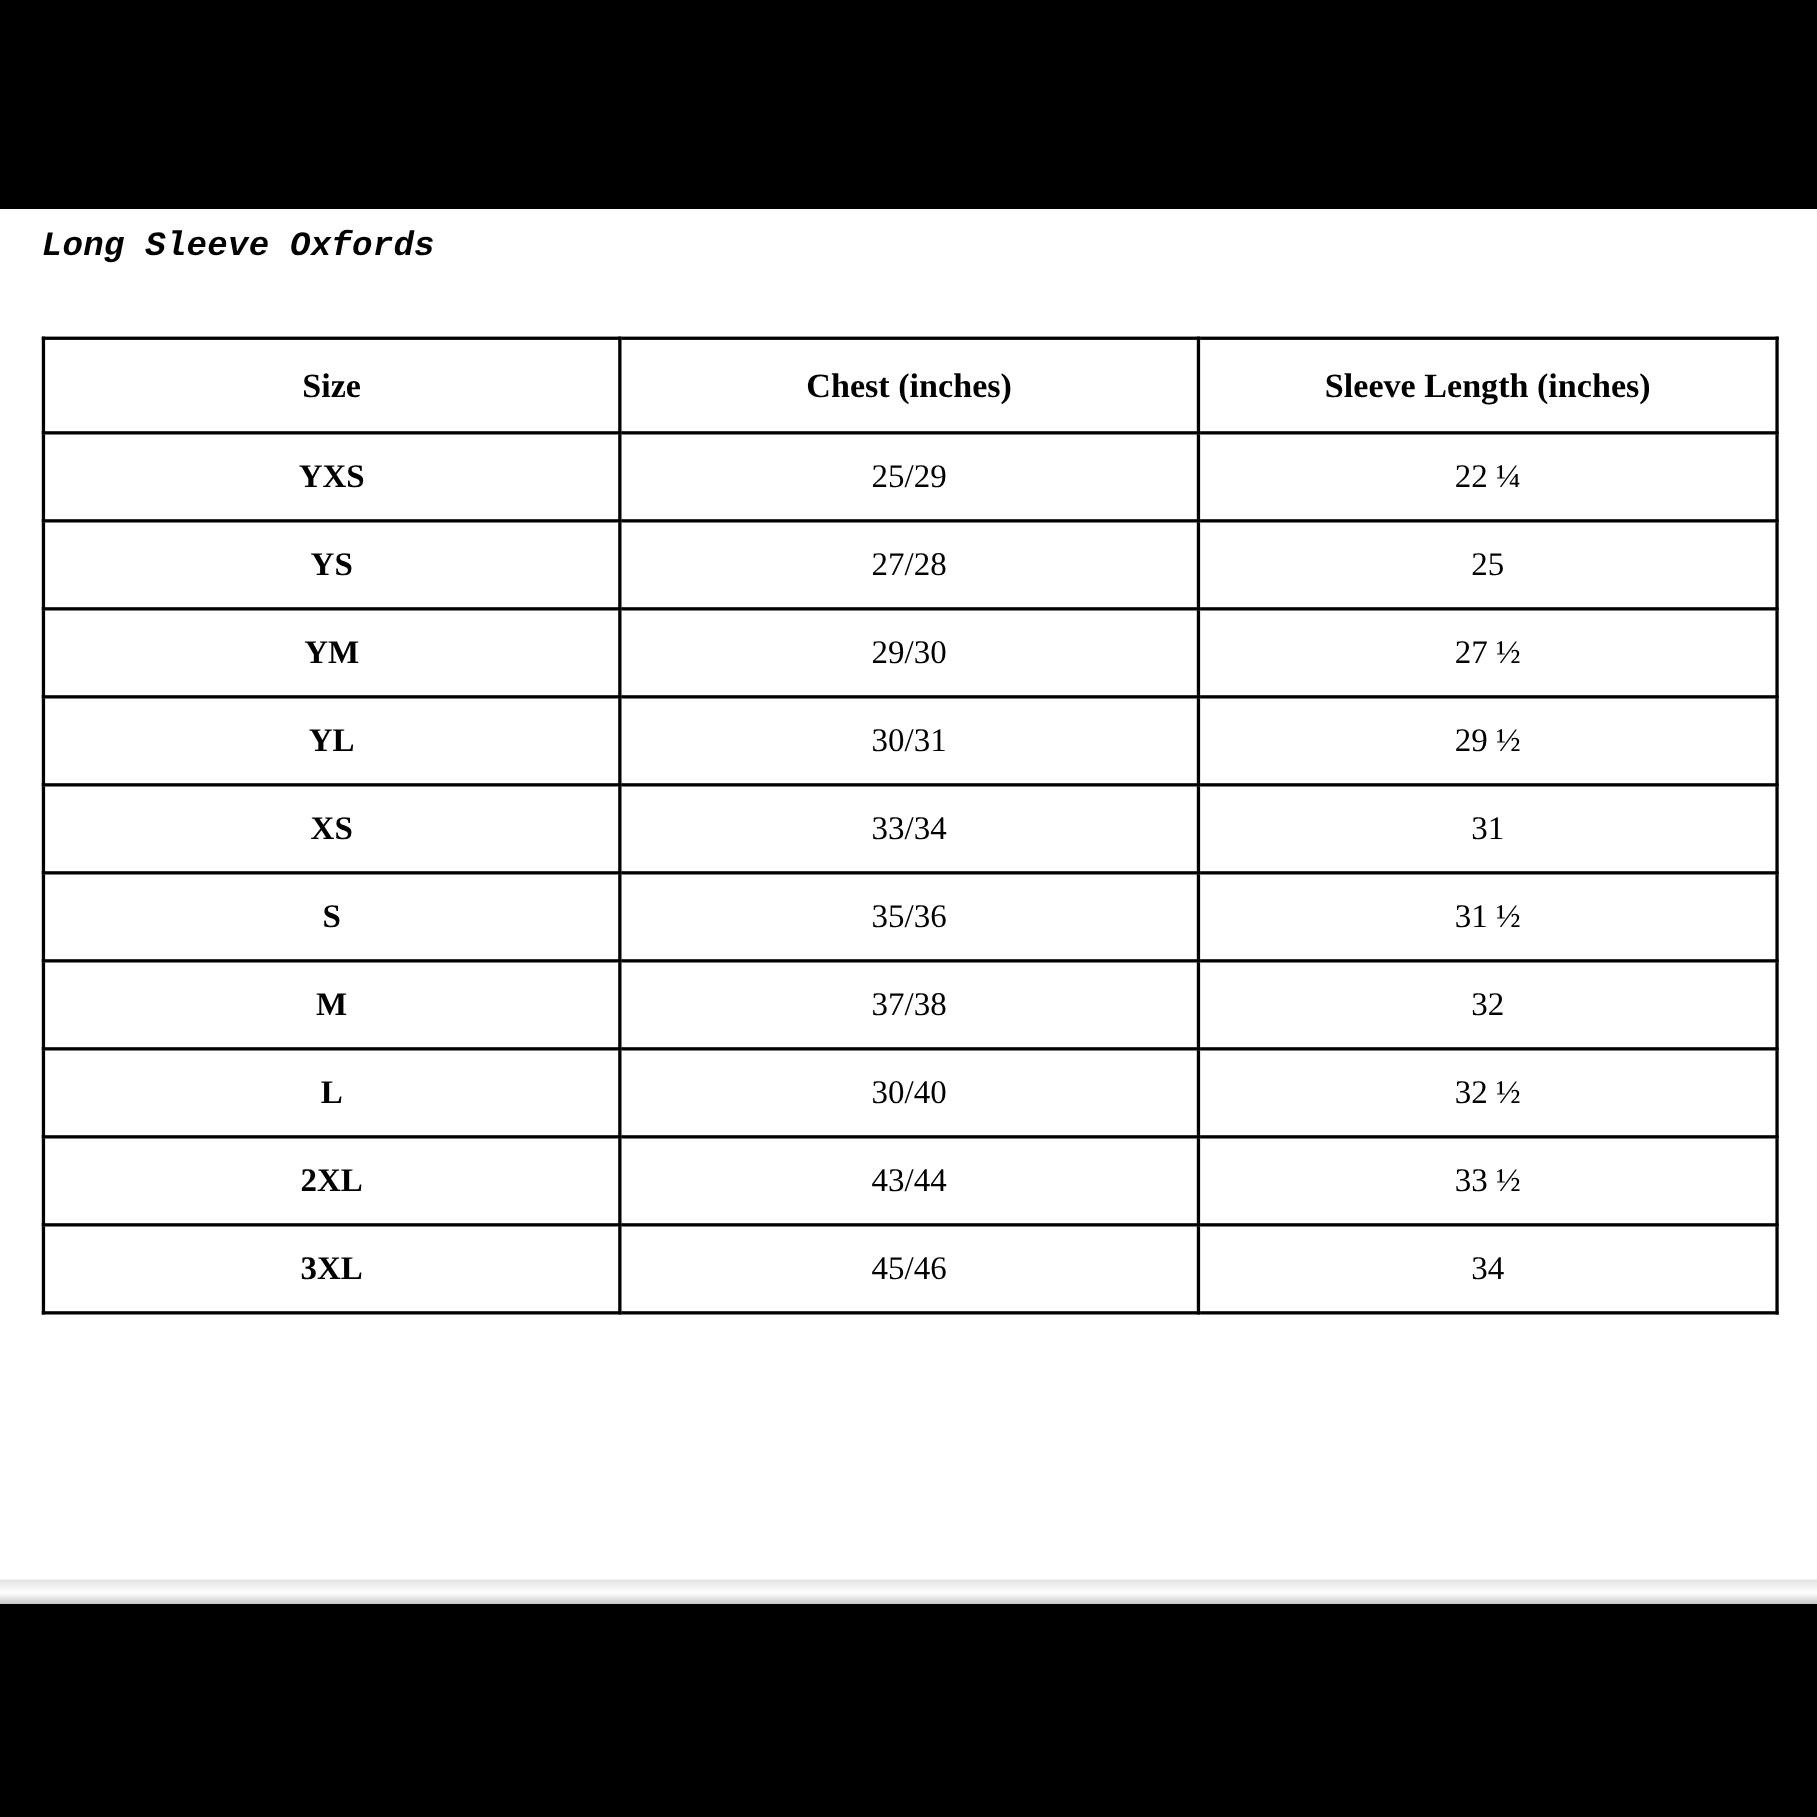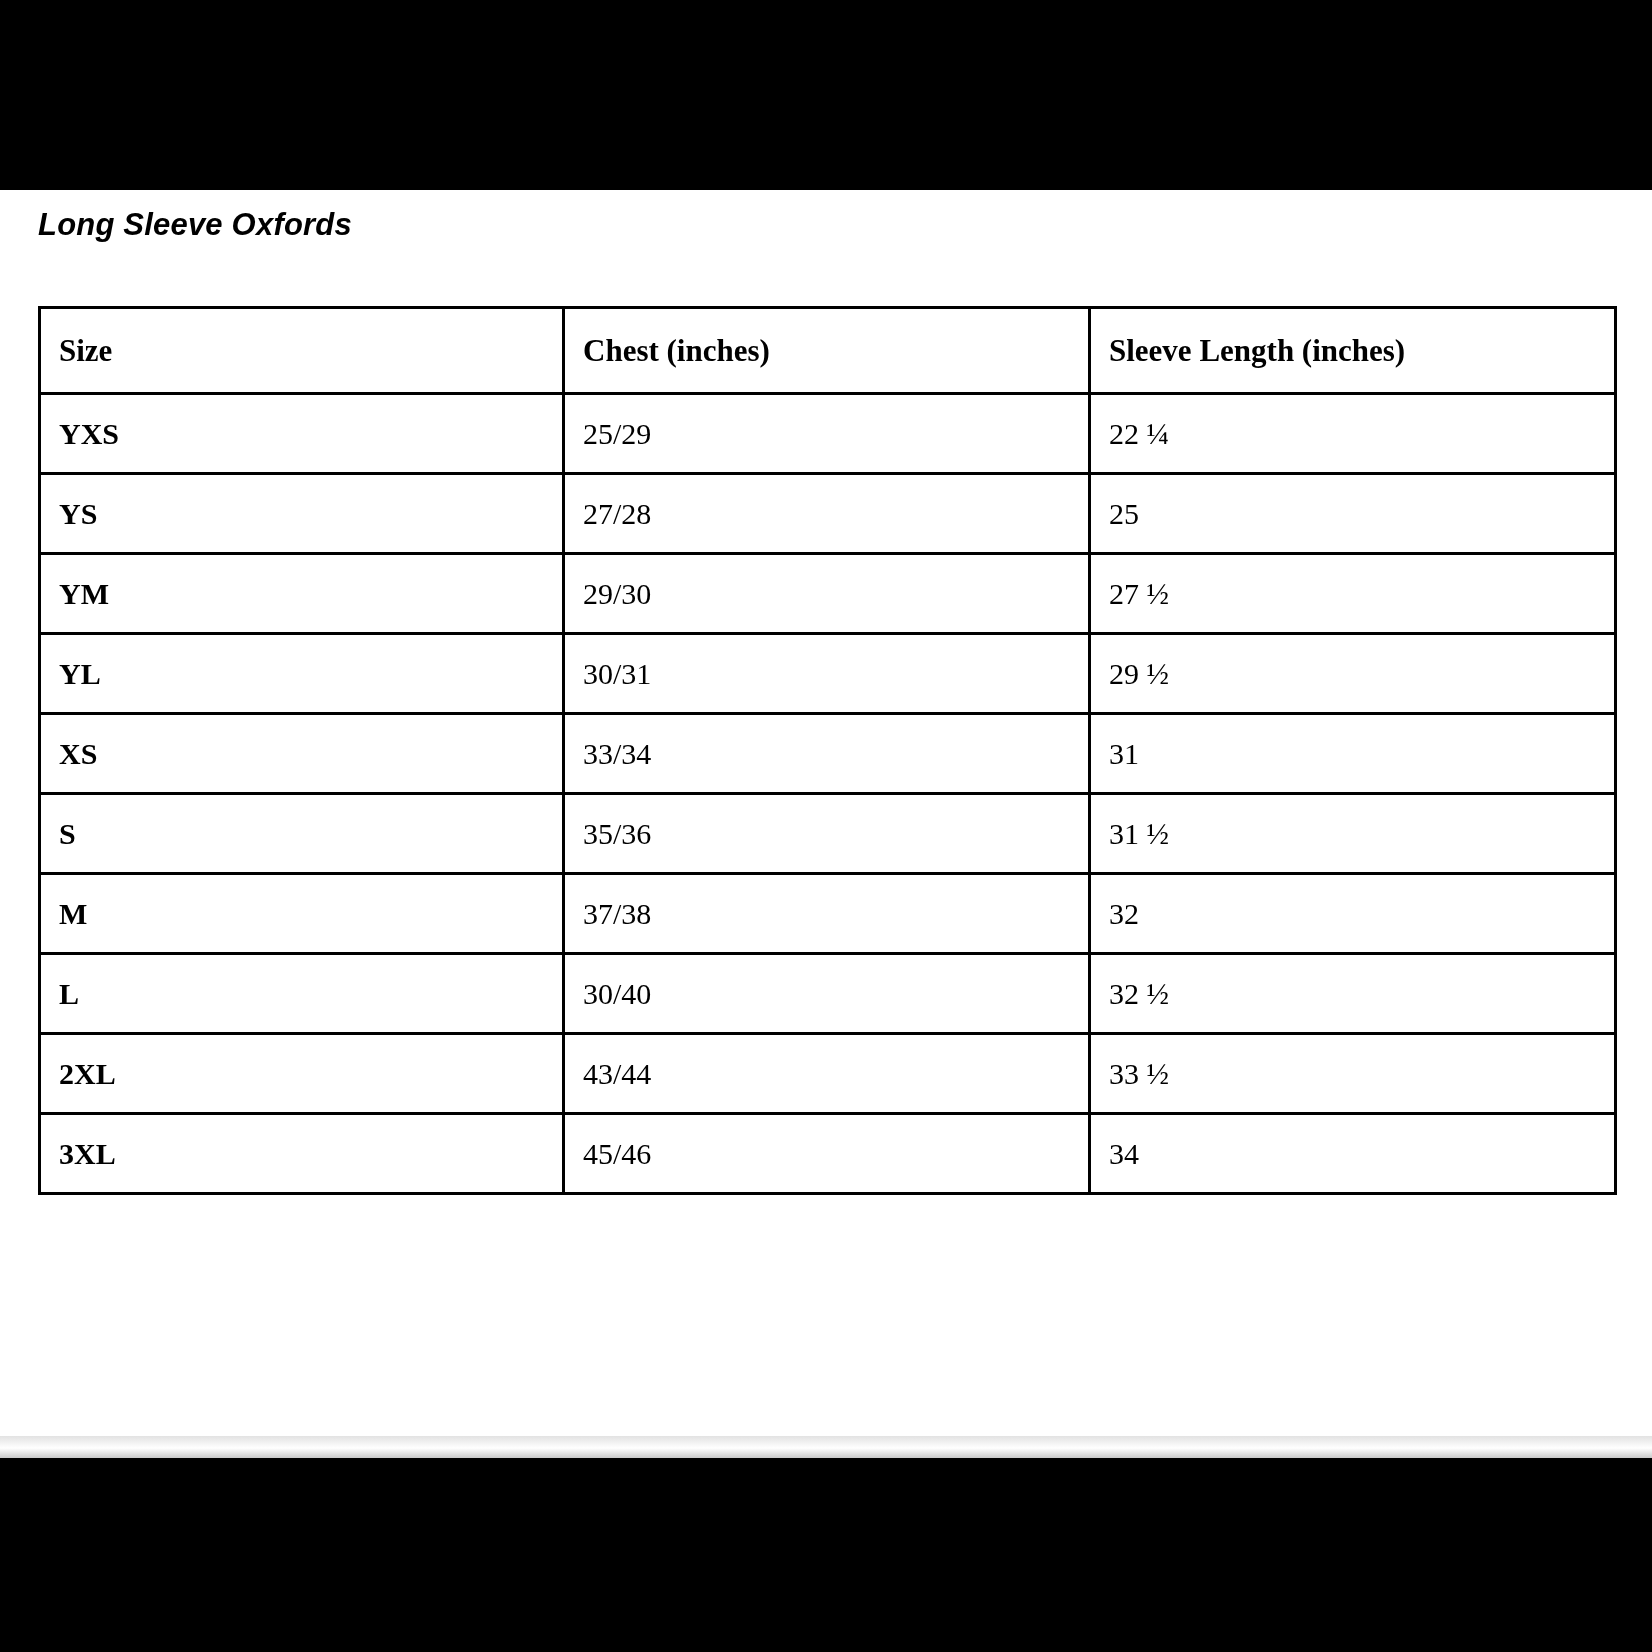--- a/index.html
+++ b/index.html
@@ -34,42 +34,42 @@
     left: 0;
     top: 1436px;
     width: 1652px;
     height: 22px;
     background: linear-gradient(to bottom, #e2e2e2 0%, #ffffff 55%, #c9c9c9 100%);
   }
   .doc-title {
     position: absolute;
     left: 38px;
     top: 17px;
-    font-family: Liberation Sans, sans-serif;
+    font-family: Liberation Mono, monospace;
     font-weight: bold;
     font-style: italic;
     font-size: 31px;
     color: #000000;
     letter-spacing: 0.2px;
   }
   table.size-table {
     position: absolute;
     left: 38px;
     top: 116px;
     width: 1576px;
     border-collapse: collapse;
     table-layout: fixed;
   }
   table.size-table td, table.size-table th {
     border: 3px solid #000000;
     height: 80px;
     padding: 0 18px;
     font-size: 30px;
     color: #000000;
-    text-align: left;
+    text-align: center;
     vertical-align: middle;
     background: #ffffff;
     box-sizing: border-box;
   }
   table.size-table th {
     font-weight: bold;
     font-size: 31px;
     height: 86px;
   }
   table.size-table col.c1 { width: 524px; }

